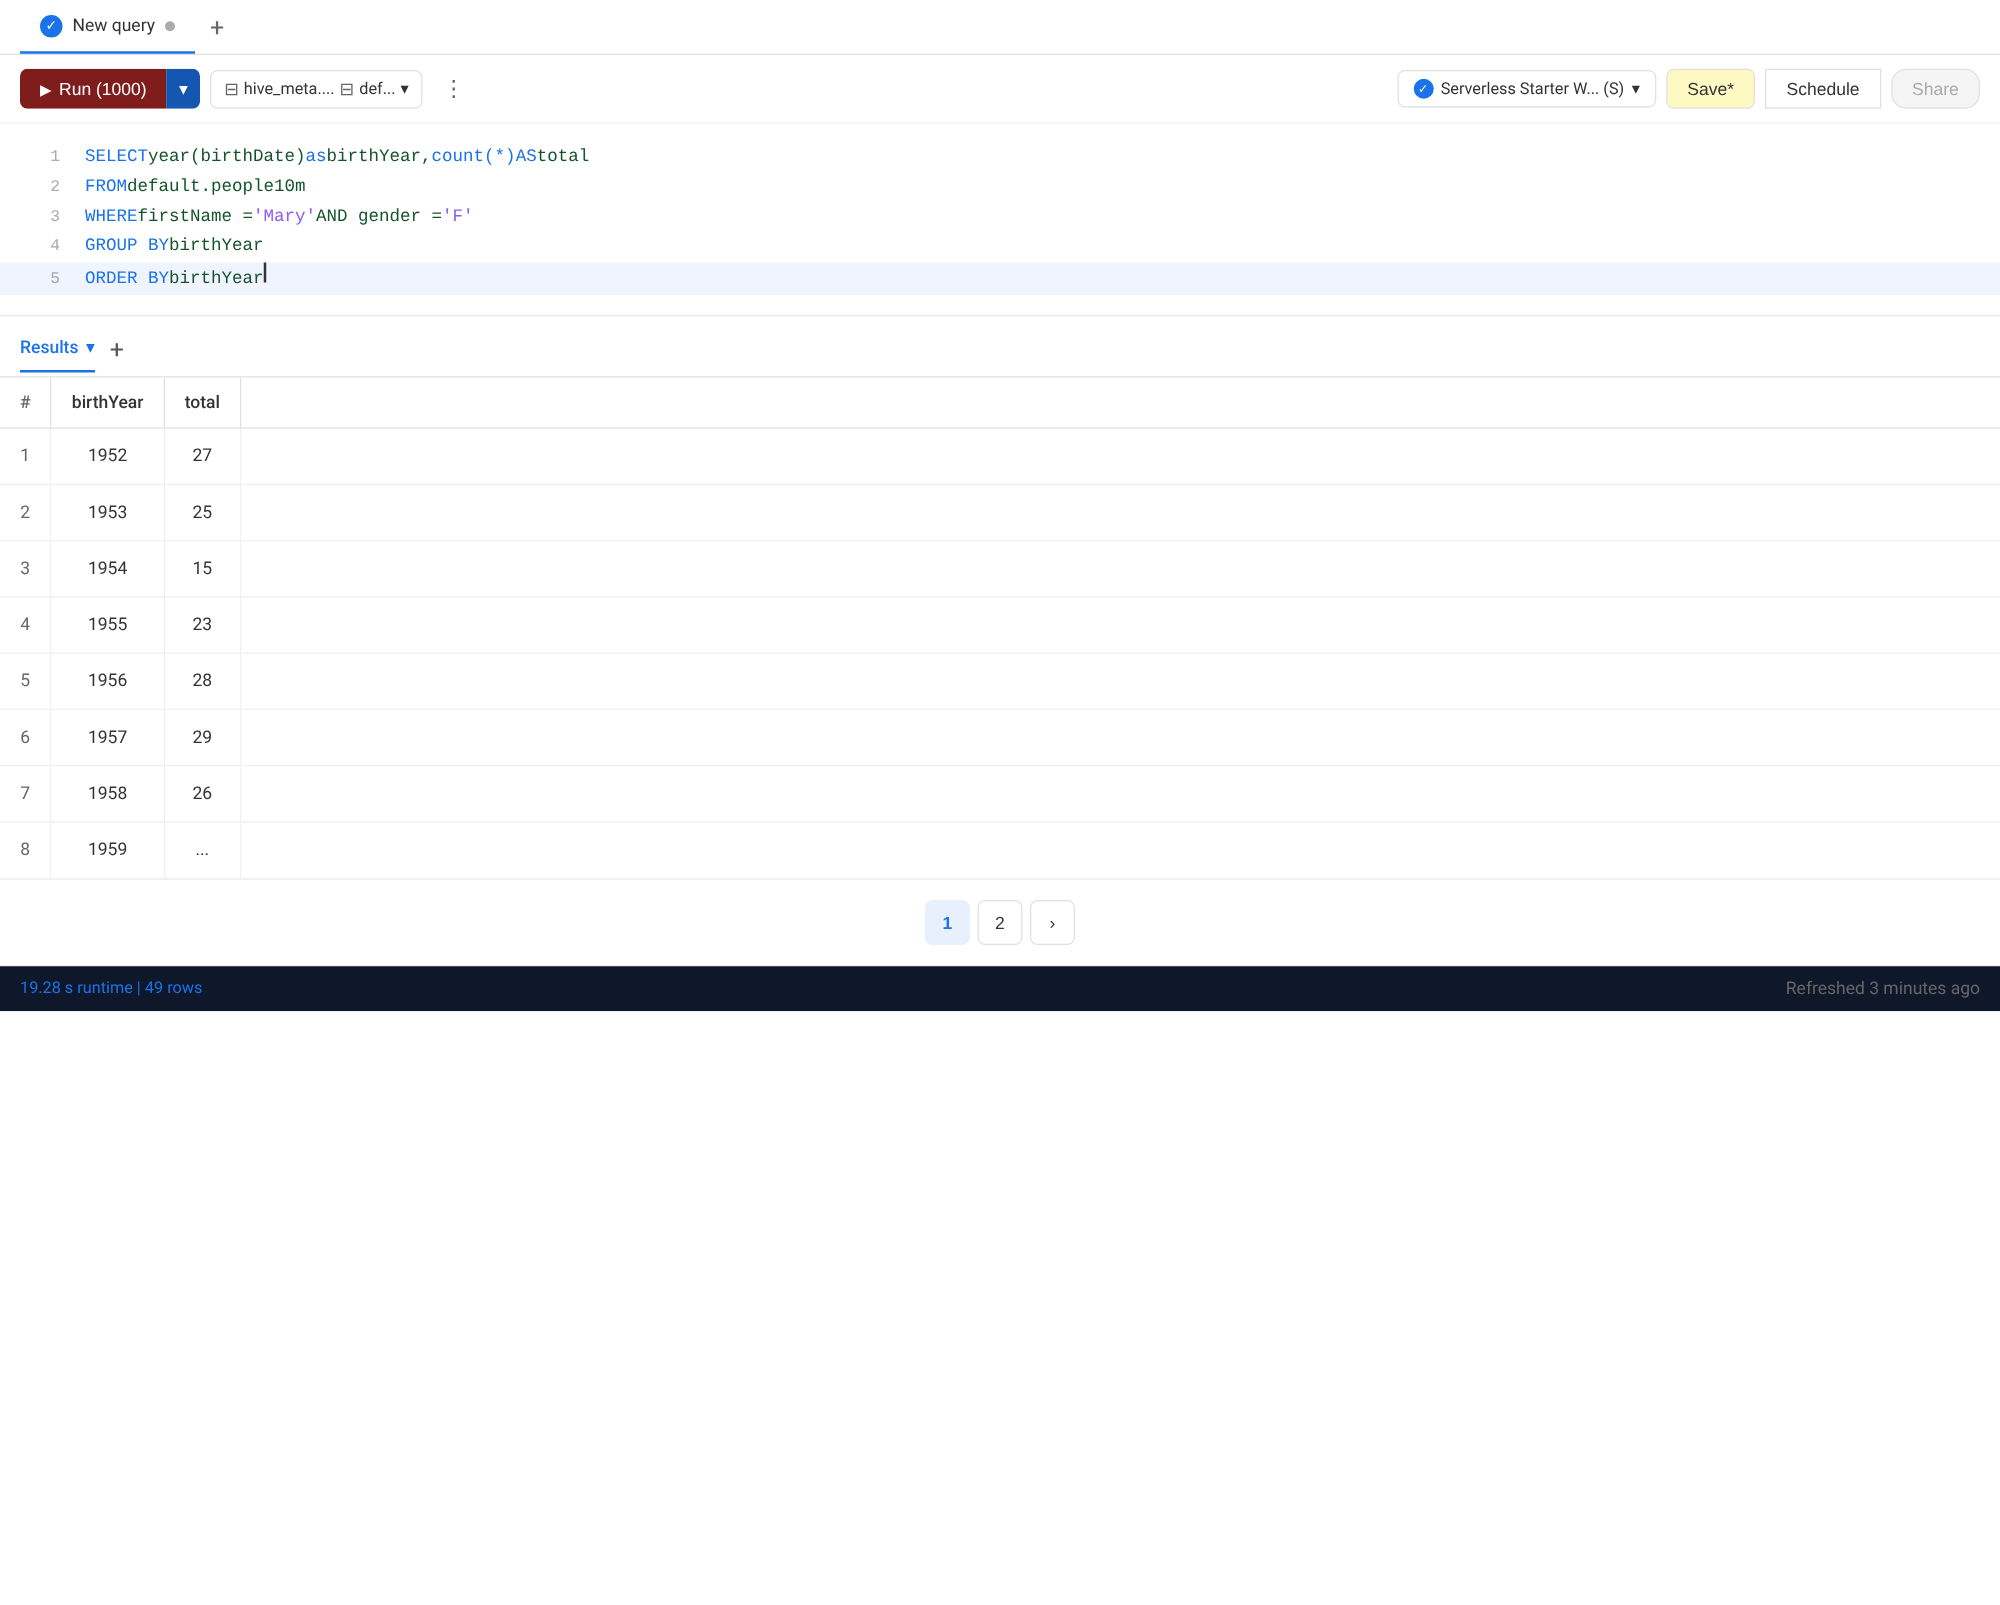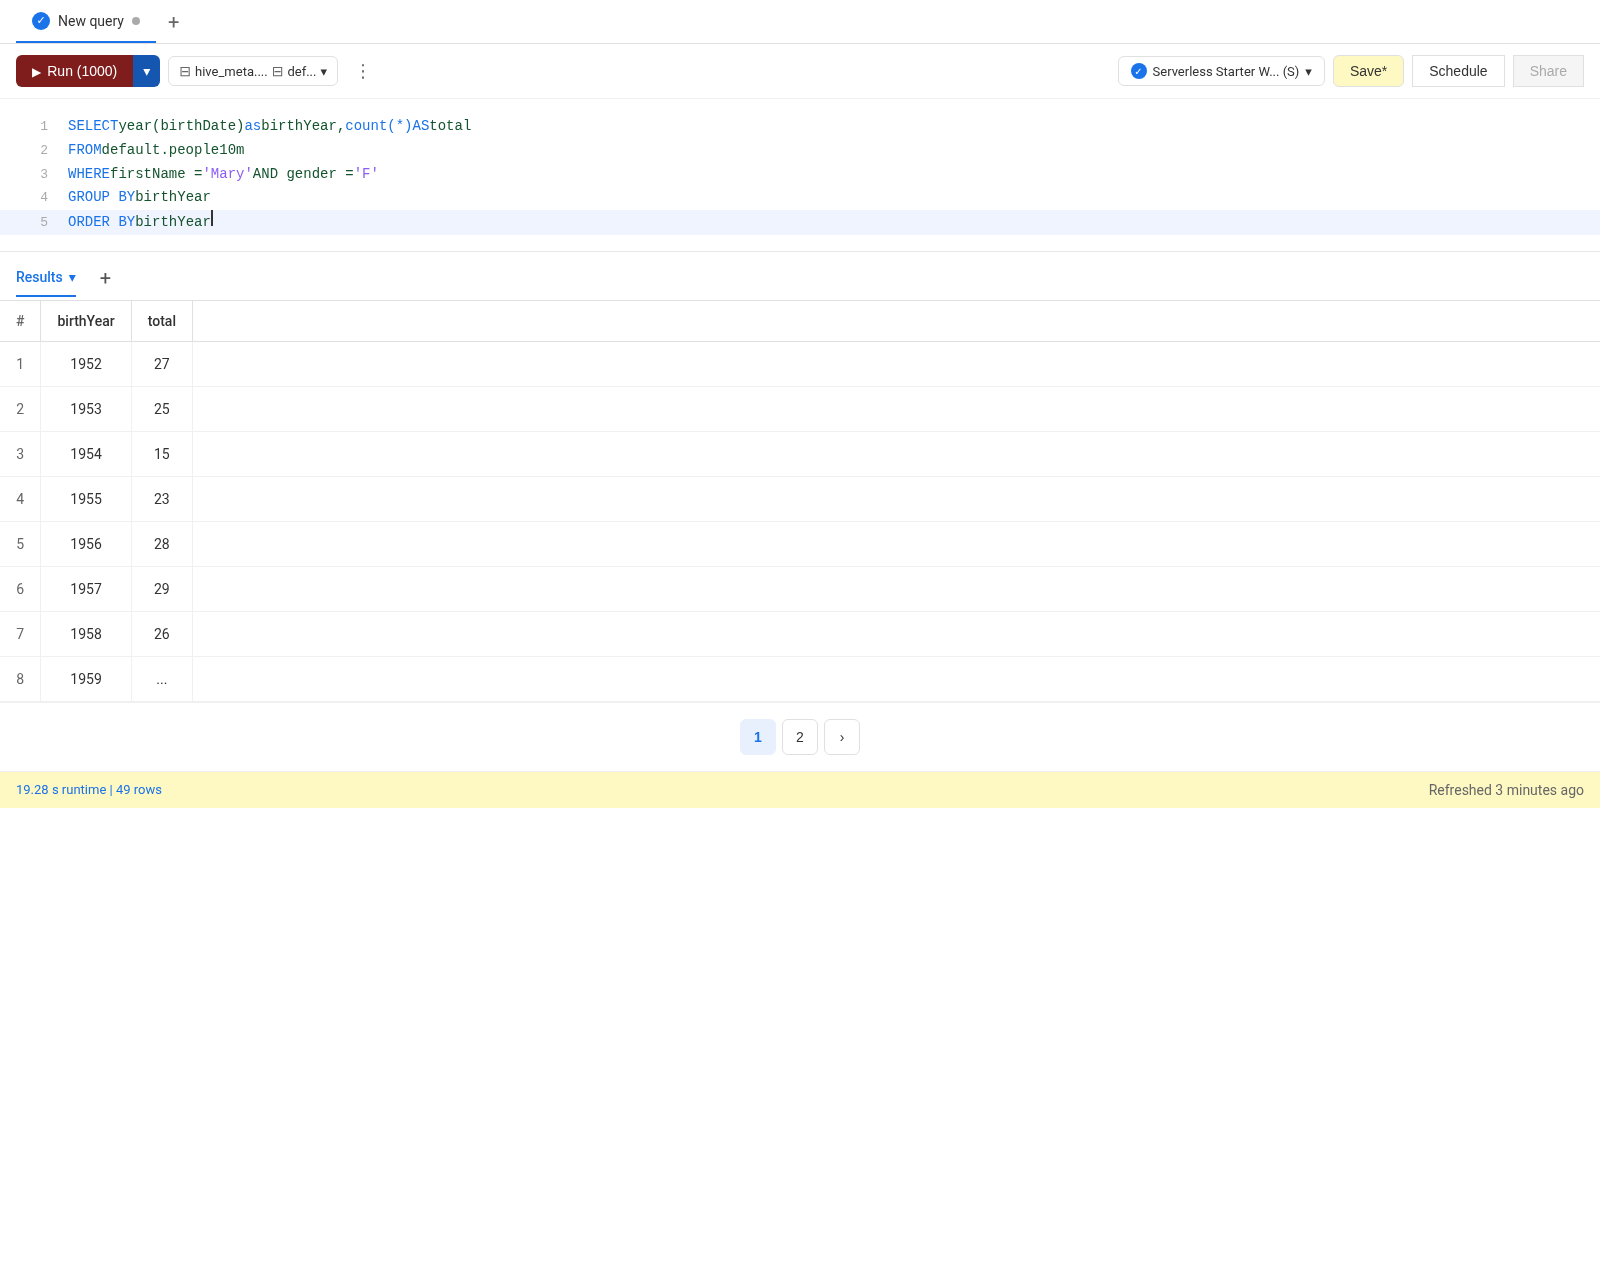--- a/index.html
+++ b/index.html
@@ -156,21 +156,21 @@
       background: #fff;
       border-radius: 0;
       padding: 7px 16px;
       font-size: 14px;
       cursor: pointer;
       color: #333;
     }
     .share-btn {
       border: 1px solid #e0e0e0;
       background: #f5f5f5;
-      border-radius: 0;
+      border-radius: 12px;
       padding: 7px 16px;
       font-size: 14px;
       cursor: pointer;
       color: #aaa;
     }
 
     
     .code-editor {
       padding: 16px 0;
       font-family: 'Courier New', Consolas, monospace;
@@ -195,21 +195,21 @@
     .kw-select { color: #1a73e8; font-weight: 500; }
     .fn-color  { color: #1a73e8; }
     .str-color { color: #8b5cf6; }
     .plain     { color: #14532d; }
     .cursor-line { background: #f0f4ff; }
 
     
     .results-header {
       display: flex;
       align-items: center;
-      gap: 24px;
+      gap: 12px;
       padding: 14px 16px 0;
       border-bottom: 1px solid #e0e0e0;
     }
     .results-tab {
       display: flex;
       align-items: center;
       gap: 6px;
       color: #1a73e8;
       font-size: 14px;
       font-weight: 500;
@@ -292,21 +292,21 @@
       font-weight: 600;
     }
 
     
     .status-bar {
       display: flex;
       align-items: center;
       justify-content: space-between;
       padding: 10px 16px;
       border-top: 1px solid #f0f0f0;
-      background: #fef9c3;
+      background: #0f172a;
     }
     .runtime-info {
       color: #1a73e8;
       font-size: 13px;
     }
     .refresh-info {
       color: #666;
       font-size: 14px;
     }
 

